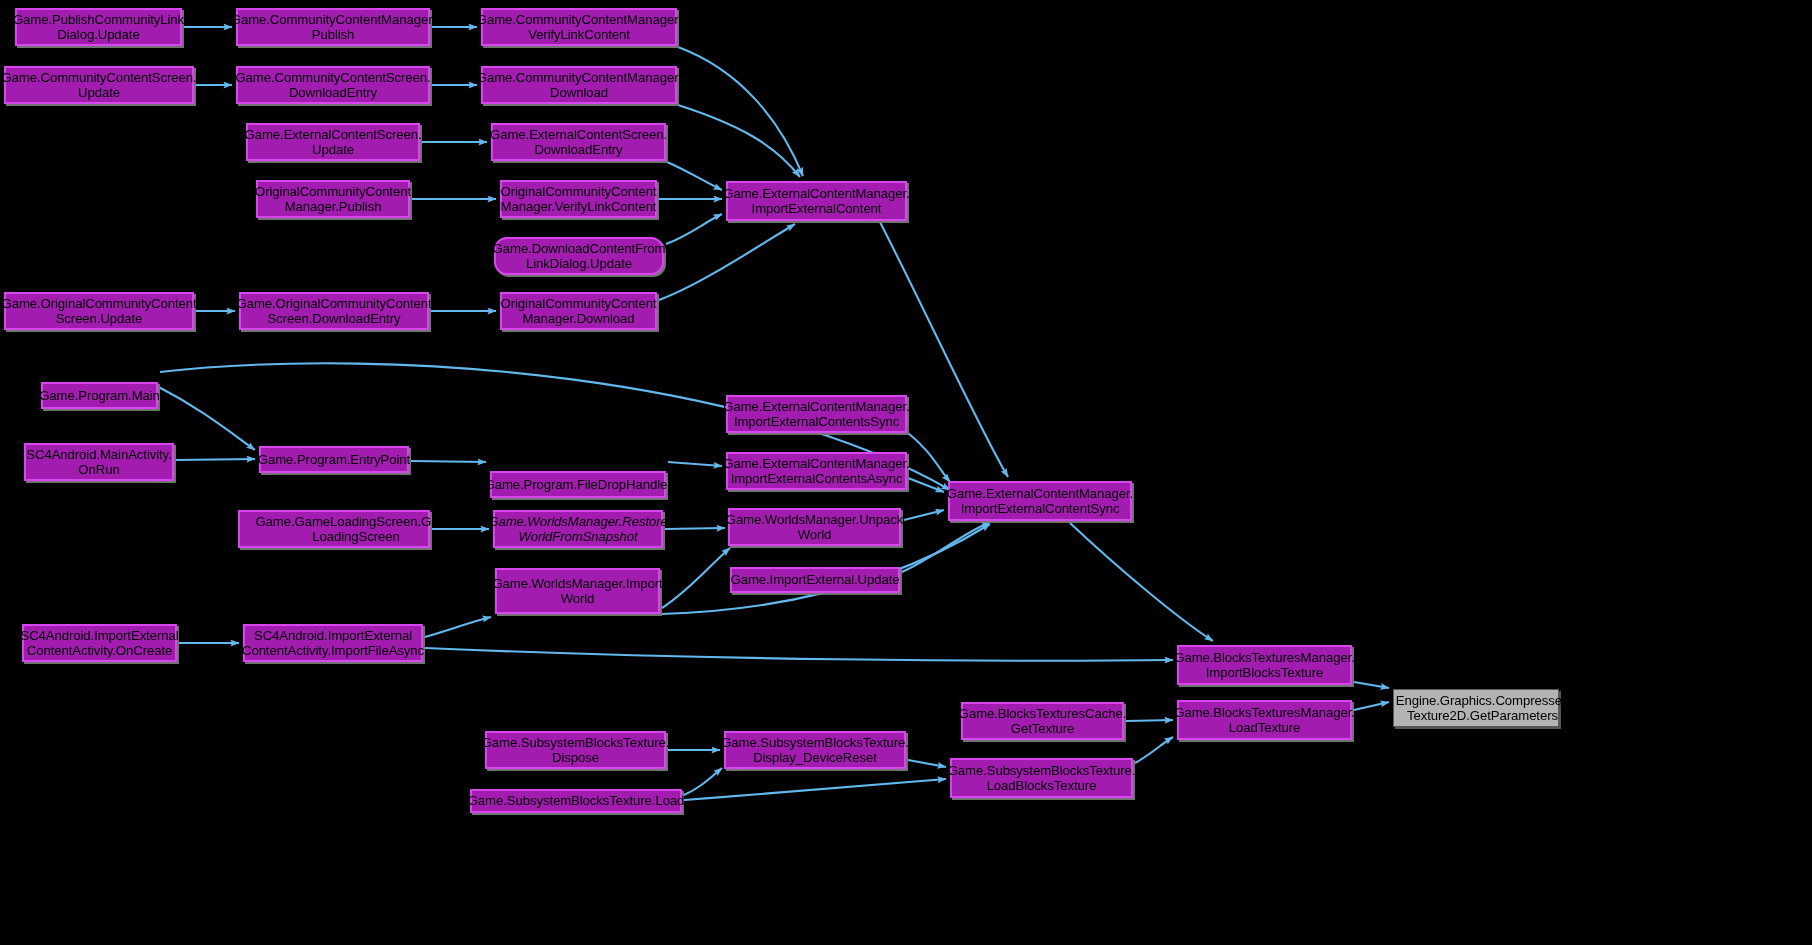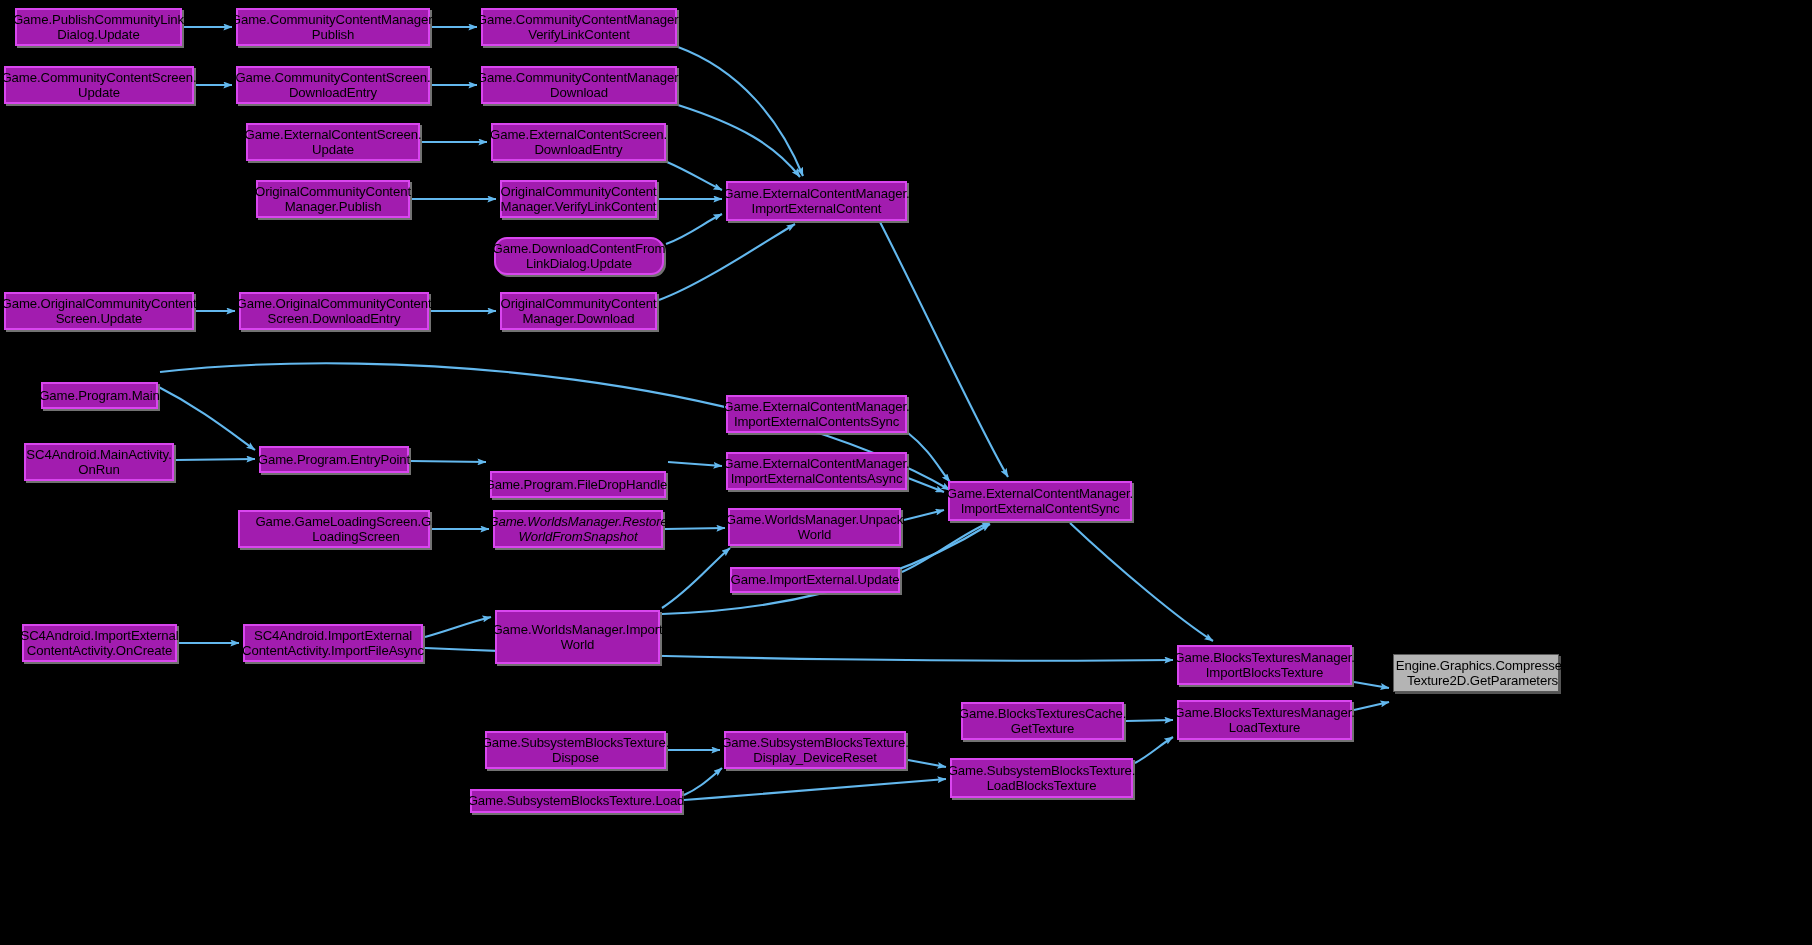--- a/index.html
+++ b/index.html
@@ -142,29 +142,29 @@
 ImportExternalContentsAsync</div>
     <div class="node" style="left: 948px; top: 481px; width: 184px; height: 40px;">Game.ExternalContentManager.
 ImportExternalContentSync</div>
     <div class="node" style="left: 238px; top: 510px; width: 192px; height: 38px; padding-left: 48px;">Game.GameLoadingScreen.Game
 LoadingScreen</div>
     <div class="node" style="left: 493px; top: 510px; width: 170px; height: 38px; font-style: italic;">Game.WorldsManager.Restore
 WorldFromSnapshot</div>
     <div class="node" style="left: 728px; top: 508px; width: 173px; height: 38px;">Game.WorldsManager.Unpack
 World</div>
     <div class="node" style="left: 730px; top: 567px; width: 170px; height: 26px;">Game.ImportExternal.Update</div>
-    <div class="node" style="left: 495px; top: 610px; width: 165px; height: 54px;">Game.WorldsManager.Import
+    <div class="node" style="left: 495px; top: 568px; width: 165px; height: 46px;">Game.WorldsManager.Import
 World</div>
     <div class="node" style="left: 22px; top: 624px; width: 155px; height: 38px;">SC4Android.ImportExternal
 ContentActivity.OnCreate</div>
     <div class="node" style="left: 243px; top: 624px; width: 180px; height: 38px;">SC4Android.ImportExternal
 ContentActivity.ImportFileAsync</div>
     <div class="node" style="left: 1177px; top: 645px; width: 175px; height: 40px;">Game.BlocksTexturesManager.
 ImportBlocksTexture</div>
-    <div class="node highlight" style="left: 1393px; top: 654px; width: 166px; height: 38px; padding-left: 17px;">Engine.Graphics.Compressed
+    <div class="node highlight" style="left: 1393px; top: 689px; width: 166px; height: 38px; padding-left: 17px;">Engine.Graphics.Compressed
 Texture2D.GetParameters</div>
     <div class="node" style="left: 961px; top: 702px; width: 163px; height: 38px;">Game.BlocksTexturesCache.
 GetTexture</div>
     <div class="node" style="left: 1177px; top: 700px; width: 175px; height: 40px;">Game.BlocksTexturesManager.
 LoadTexture</div>
     <div class="node" style="left: 485px; top: 731px; width: 181px; height: 38px;">Game.SubsystemBlocksTexture.
 Dispose</div>
     <div class="node" style="left: 724px; top: 731px; width: 182px; height: 38px;">Game.SubsystemBlocksTexture.
 Display_DeviceReset</div>
     <div class="node" style="left: 950px; top: 758px; width: 183px; height: 40px;">Game.SubsystemBlocksTexture.

